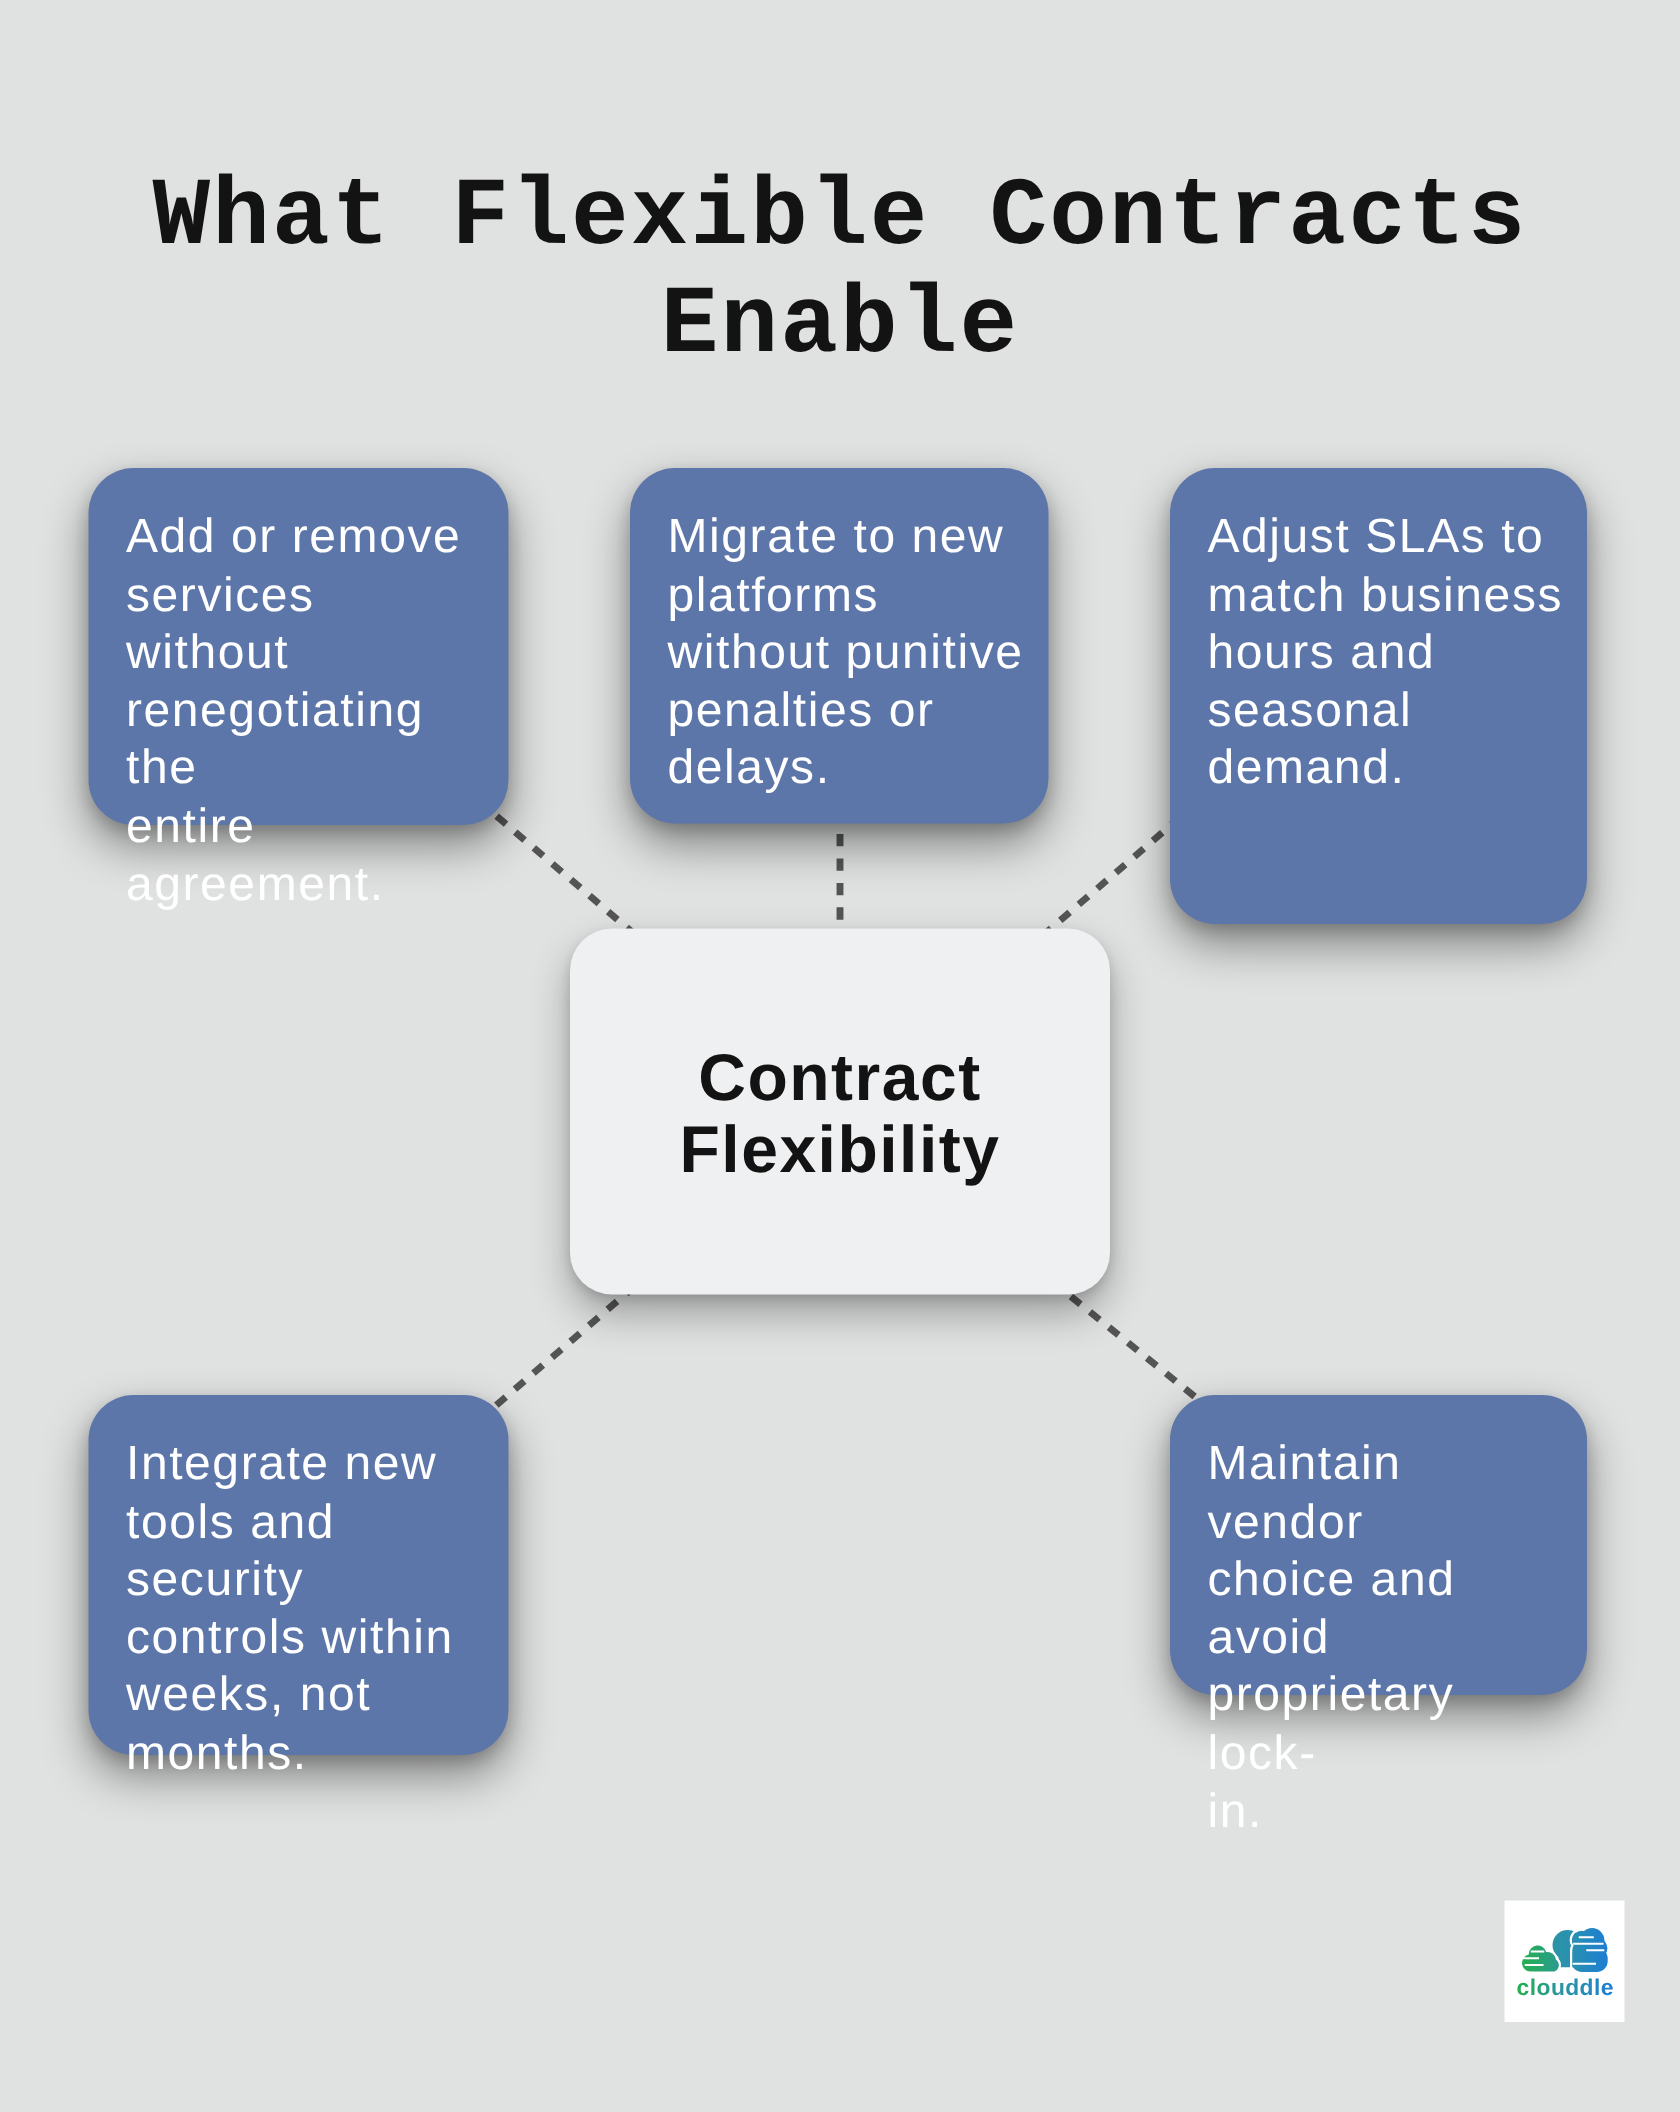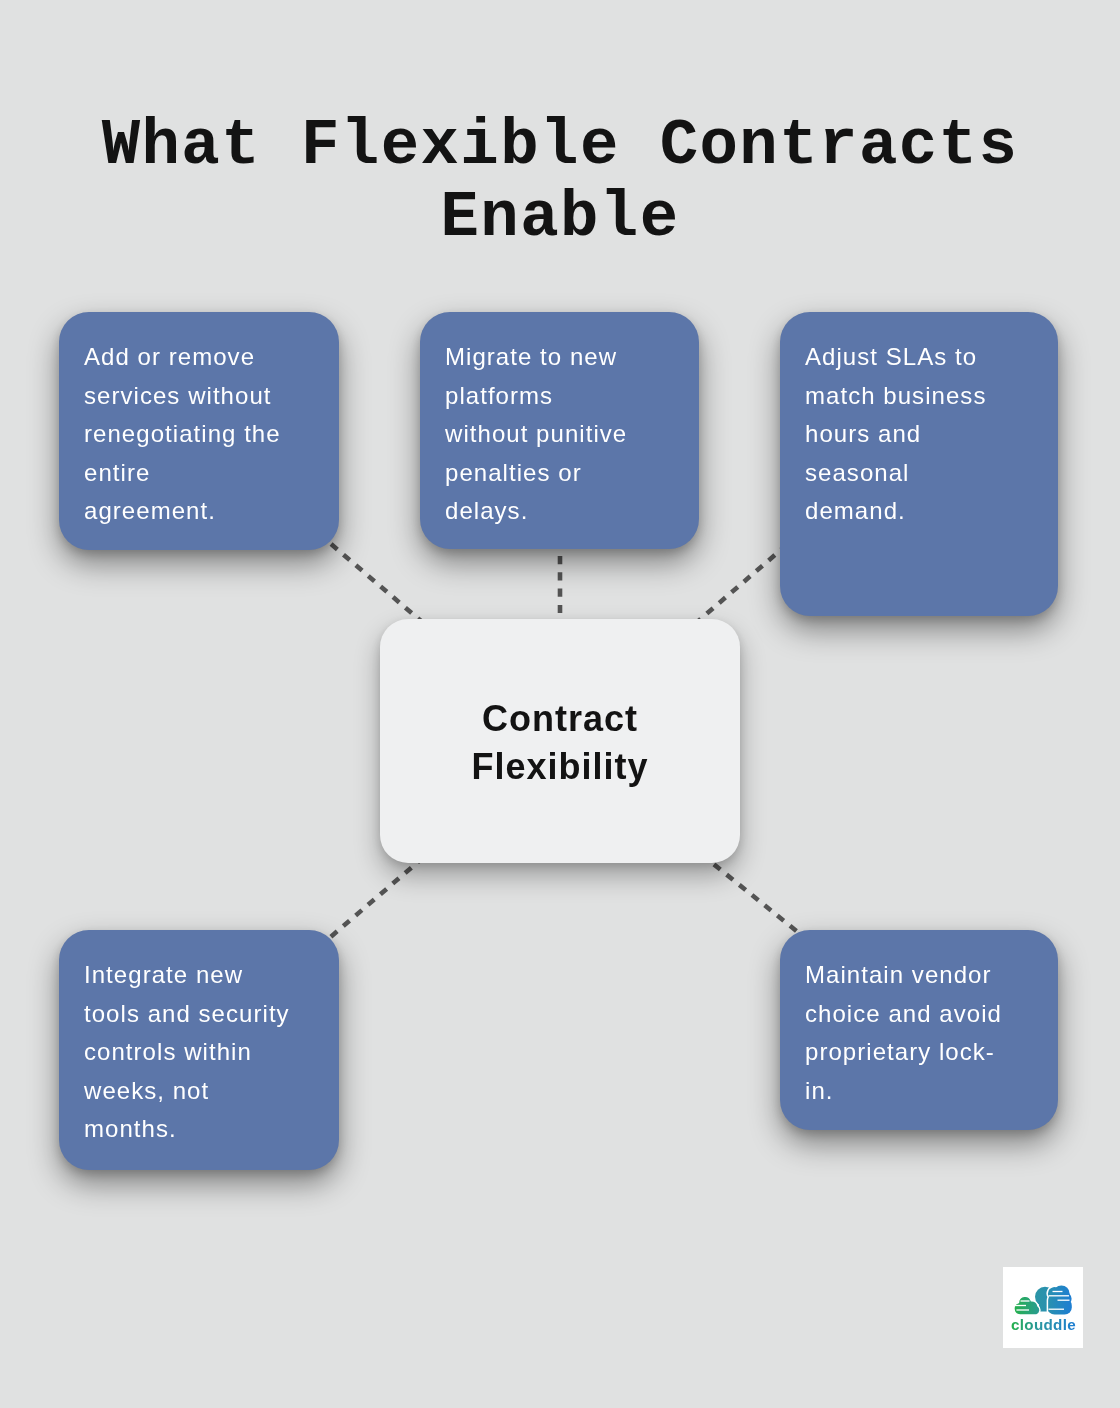--- a/index.html
+++ b/index.html
@@ -15,39 +15,39 @@
     font-size:64px;font-weight:bold;color:#131313;
     letter-spacing:1.45px;
     font-family:Liberation Mono, monospace;
   }
   svg.lines{position:absolute;left:0;top:0;}
   .box{
     position:absolute;
     background:#5c76a9;
     border-radius:30px;
     color:#fff;
-    font-size:24px;
+    font-size:32px;
     line-height:38.6px;
     box-shadow:0 14px 30px rgba(0,0,0,0.42), 0 4px 10px rgba(0,0,0,0.16);
     box-sizing:border-box;
     padding:26px 14px 0 25px;
     letter-spacing:1.05px;
   }
   .b1{left:59px;top:312px;width:280px;height:238px;}
   .b2{left:420px;top:312px;width:279px;height:237px;}
   .b3{left:780px;top:312px;width:278px;height:304px;}
   .b4{left:59px;top:930px;width:280px;height:240px;}
   .b5{left:780px;top:930px;width:278px;height:200px;}
   .center{
     position:absolute;left:380px;top:619px;width:360px;height:241px;
     background:#eff0f1;
     border-radius:28px;
     box-shadow:0 13px 26px rgba(0,0,0,0.30), 0 3px 8px rgba(0,0,0,0.13);
     display:flex;align-items:center;justify-content:center;text-align:center;
-    font-size:36px;font-weight:bold;color:#131313;line-height:47.5px;letter-spacing:1px;padding-top:3px;
+    font-size:44px;font-weight:bold;color:#131313;line-height:47.5px;letter-spacing:1px;padding-top:3px;
   }
   .logo{
     position:absolute;left:1003px;top:1267px;width:80px;height:81px;
     background:#ffffff;
   }
 </style>
 </head>
 <body>
   <div class="title">What Flexible Contracts Enable</div>
 

